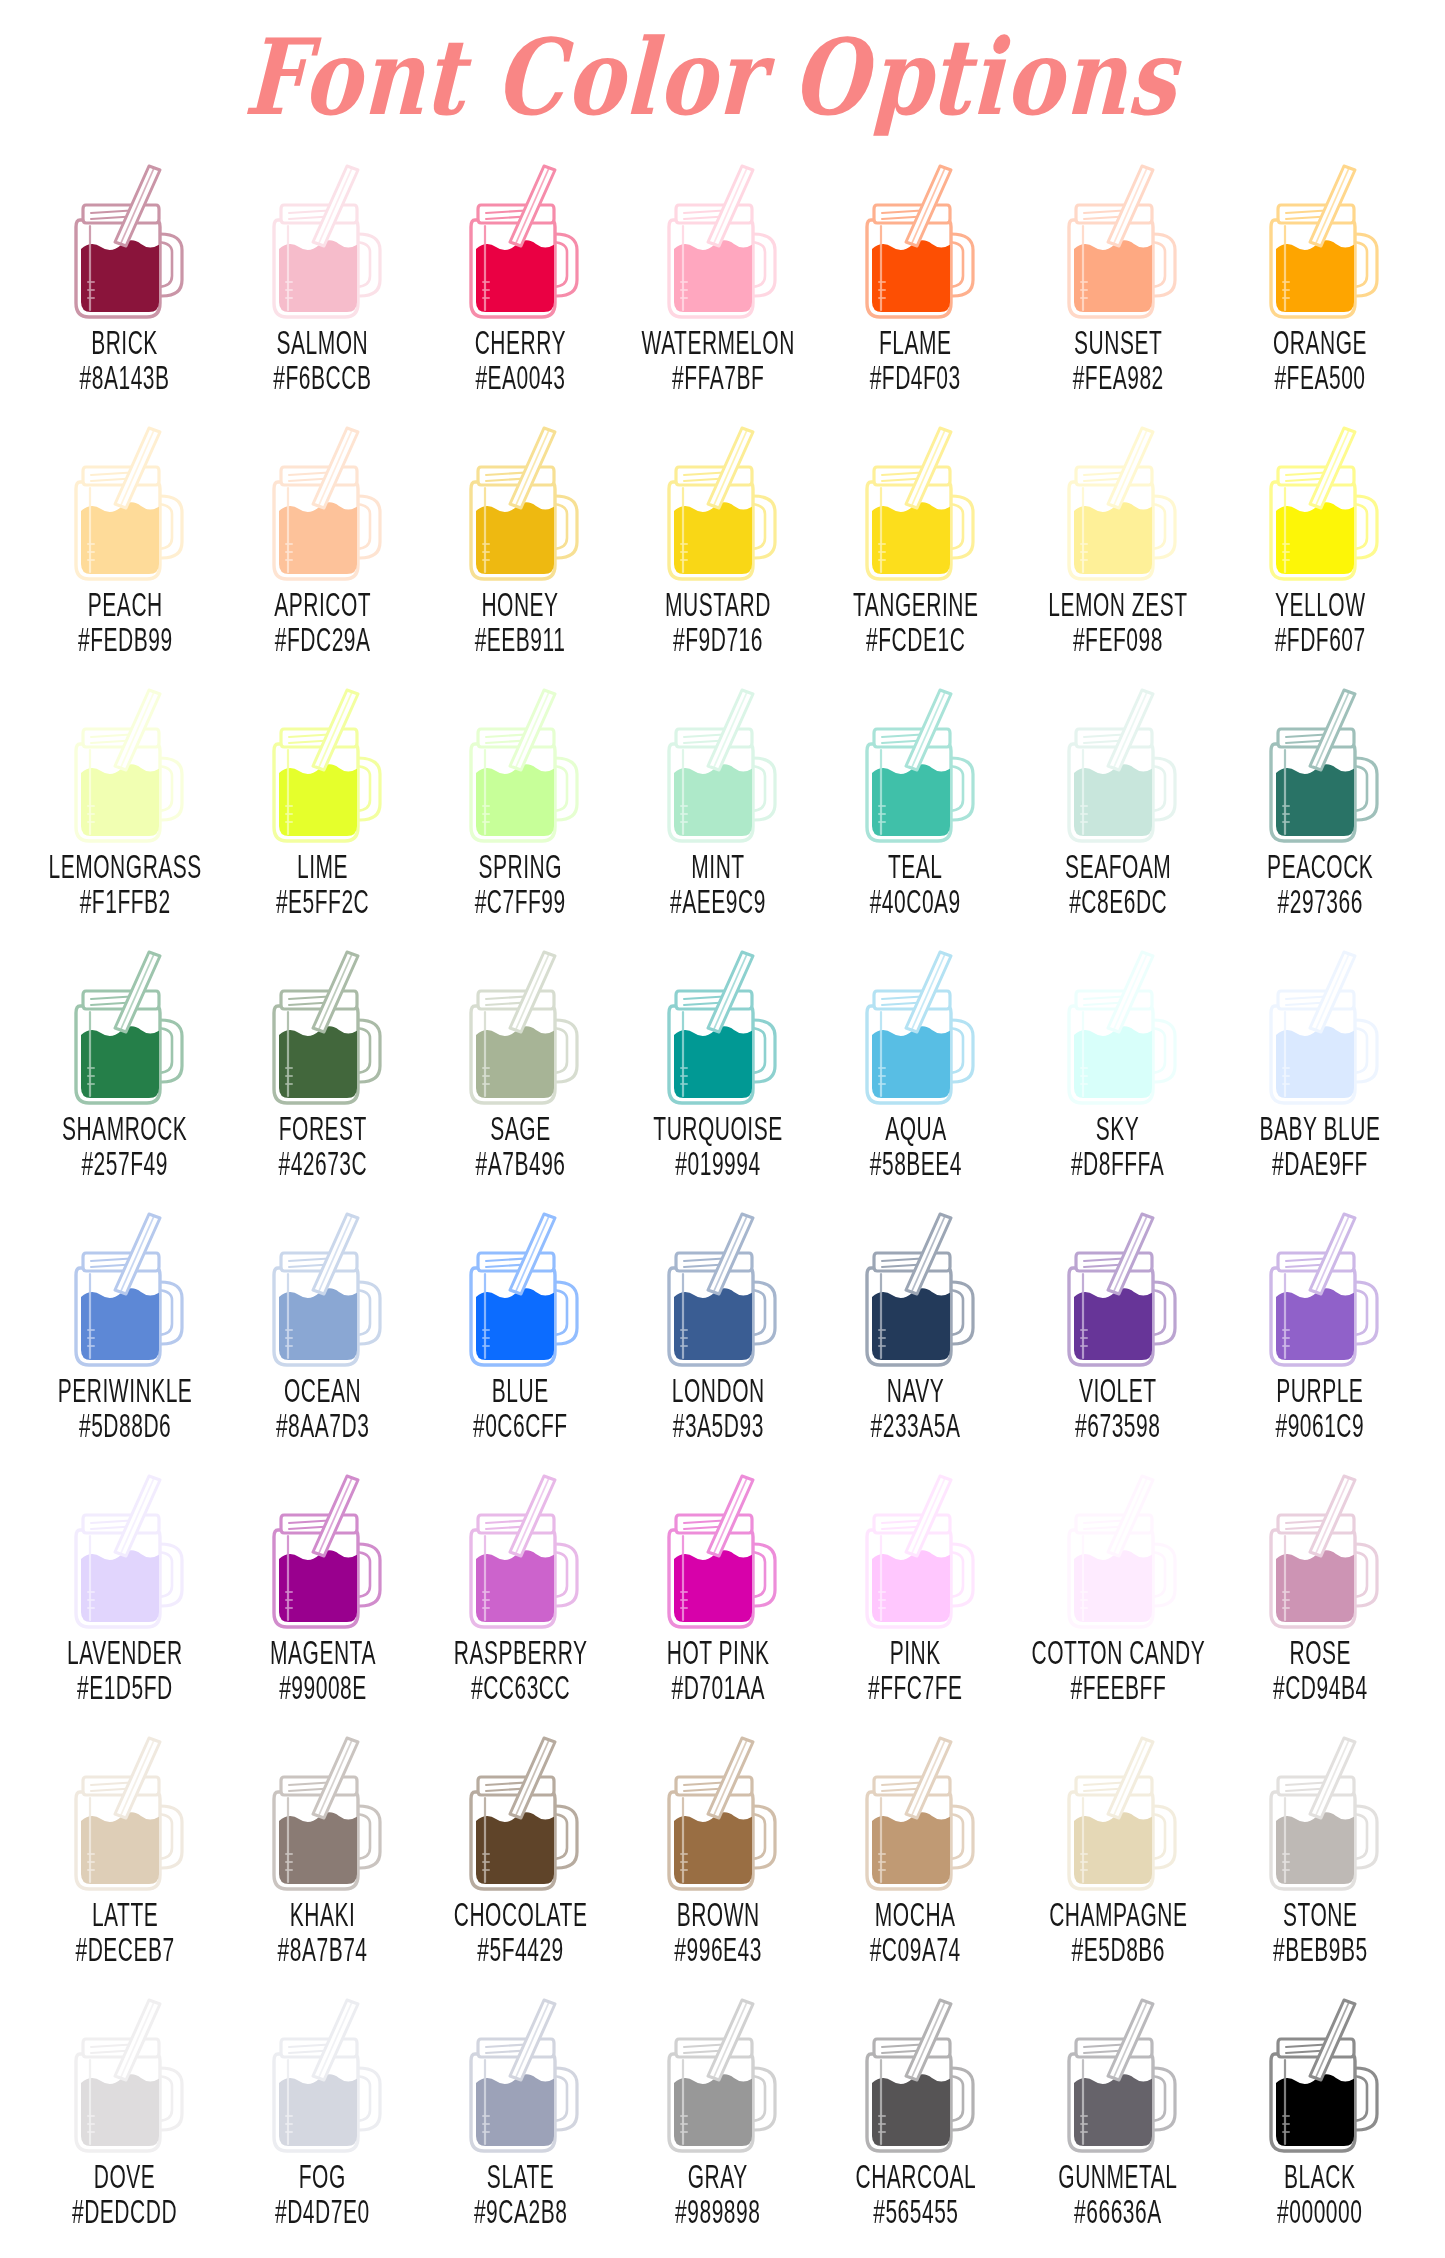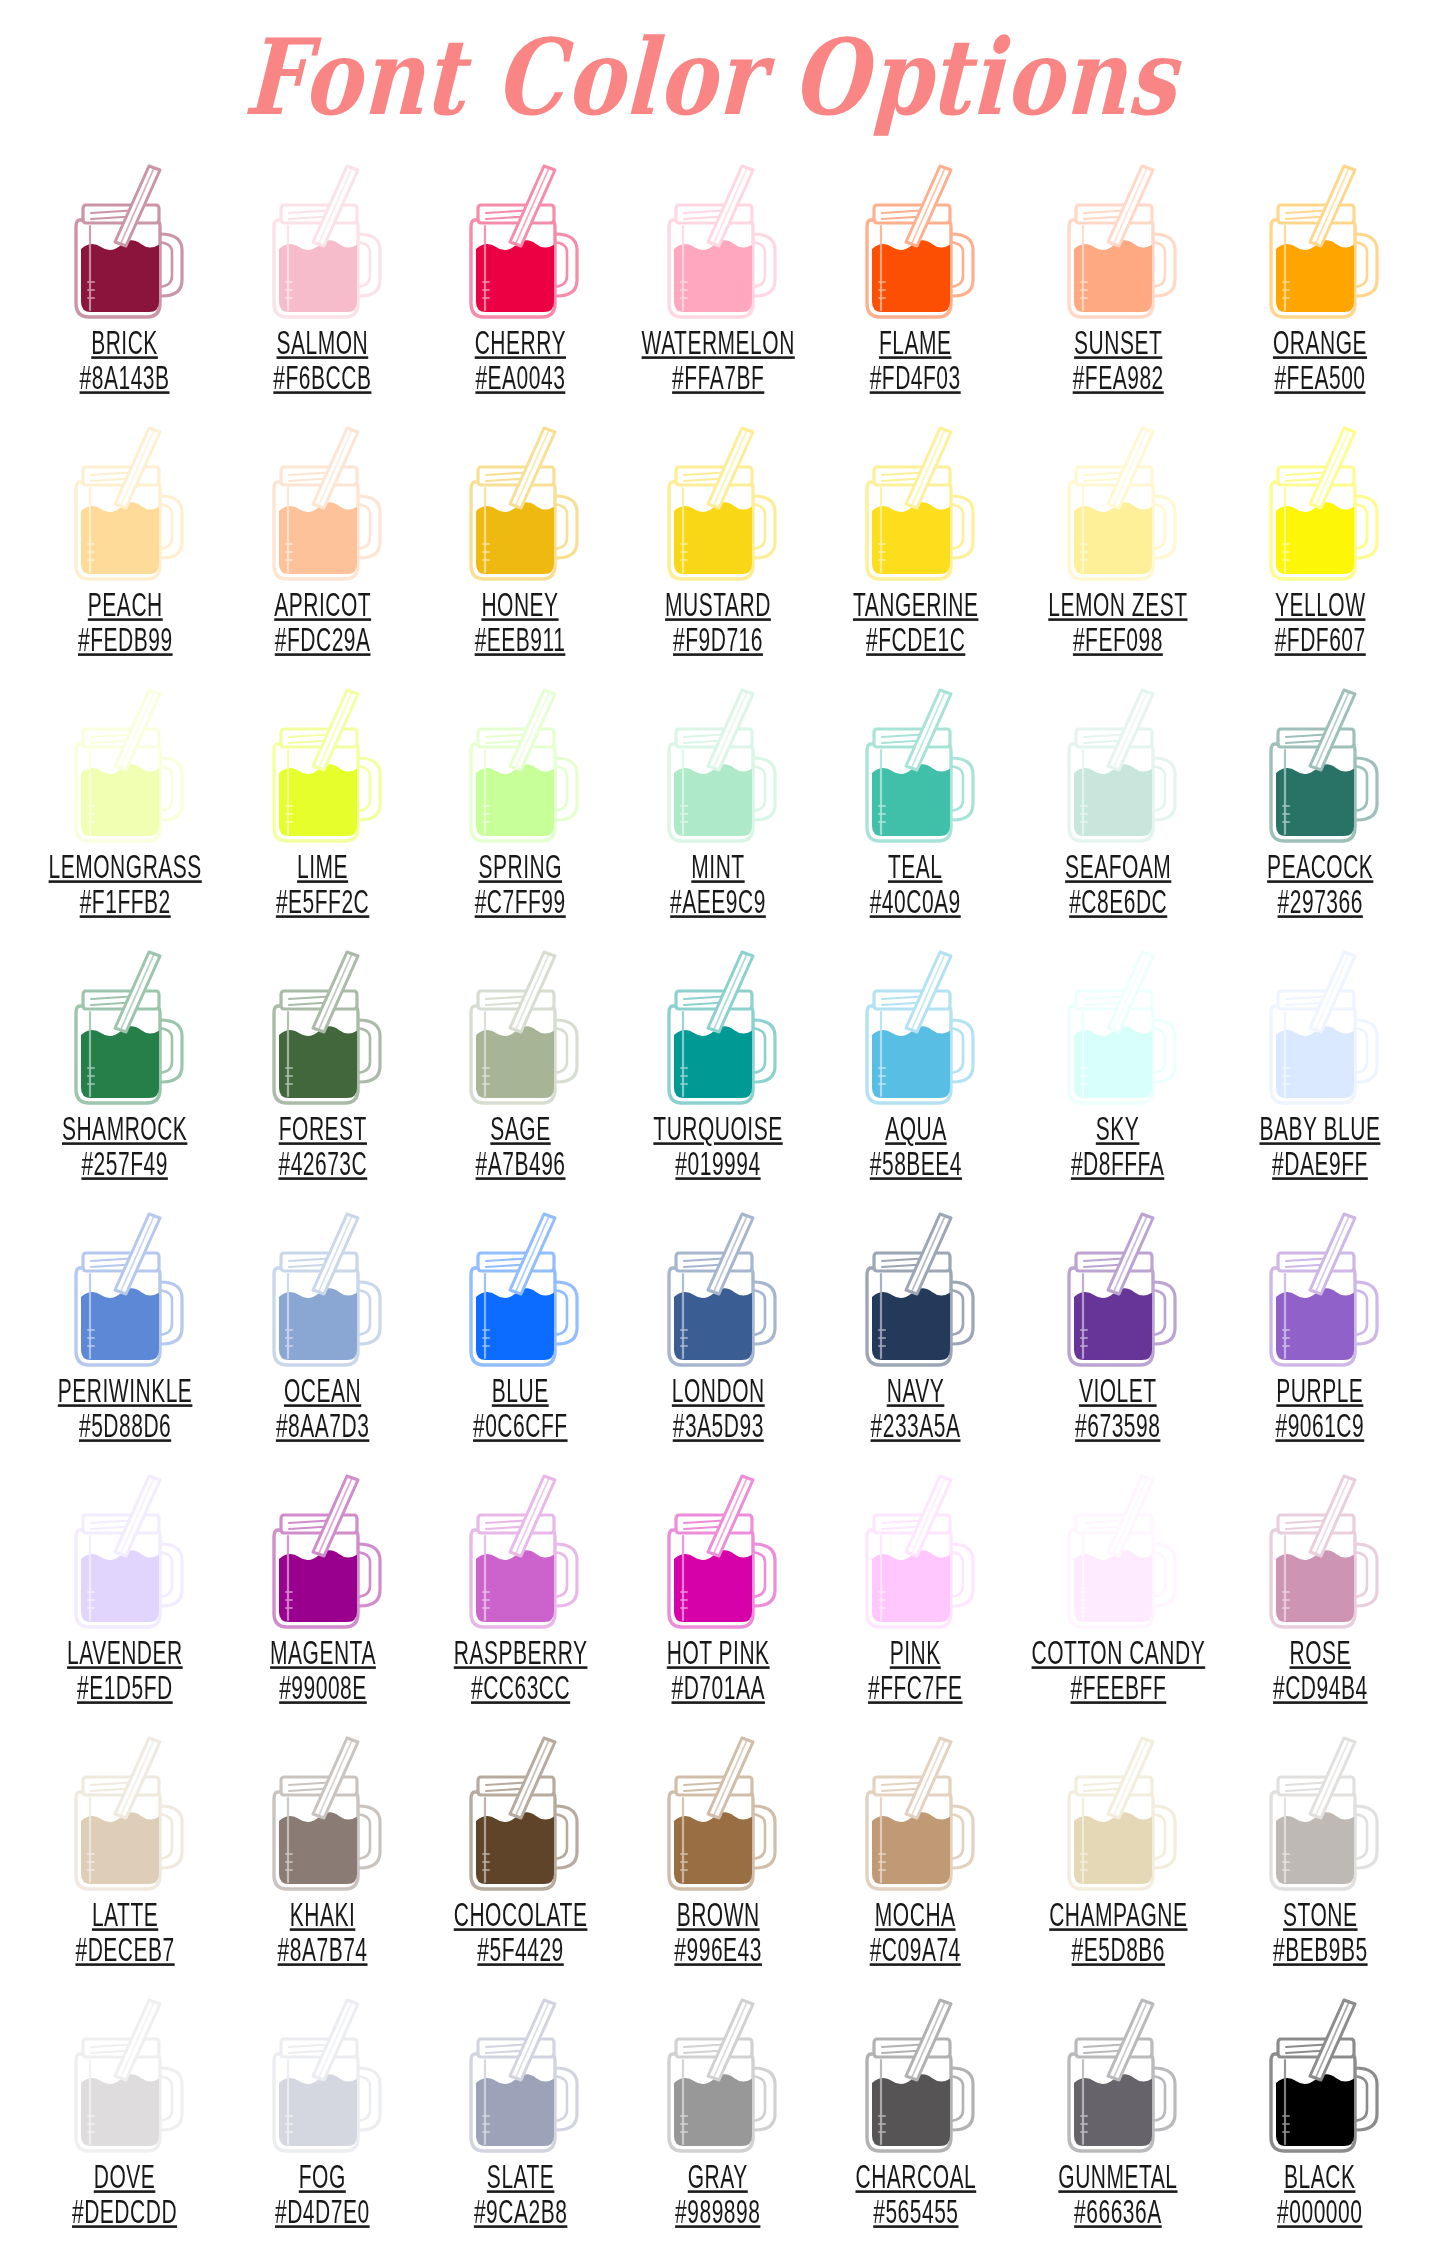--- a/index.html
+++ b/index.html
@@ -68,21 +68,20 @@
     width: 150px;
     height: 168px;
     overflow: visible;
   }
 
   .labels {
     margin-top: 4px;
     text-align: center;
     line-height: 1.12;
     color: #1b1b1b;
-    text-decoration: underline;
   }
   .c-name, .c-hex {
     font-family: "Liberation Sans", sans-serif;
     font-weight: 400;
     color: #181818;
     display: block;
     white-space: nowrap;
     transform: scaleY(1.30) scaleX(0.84);
     transform-origin: center center;
     letter-spacing: 0.6px;

